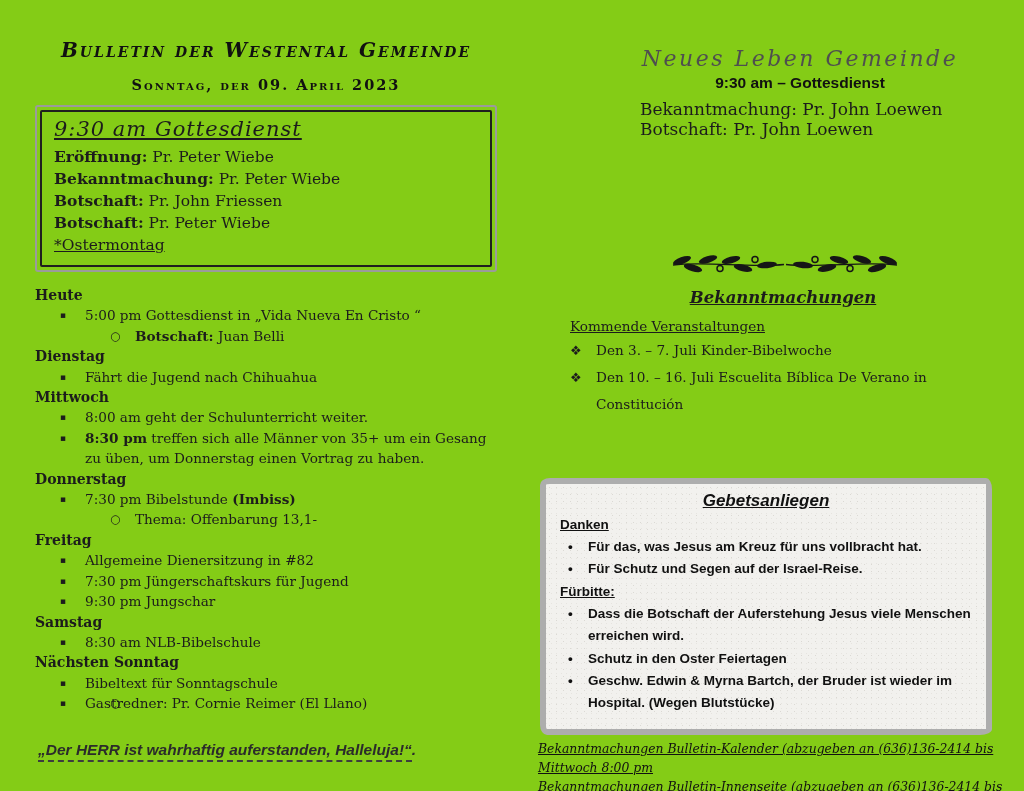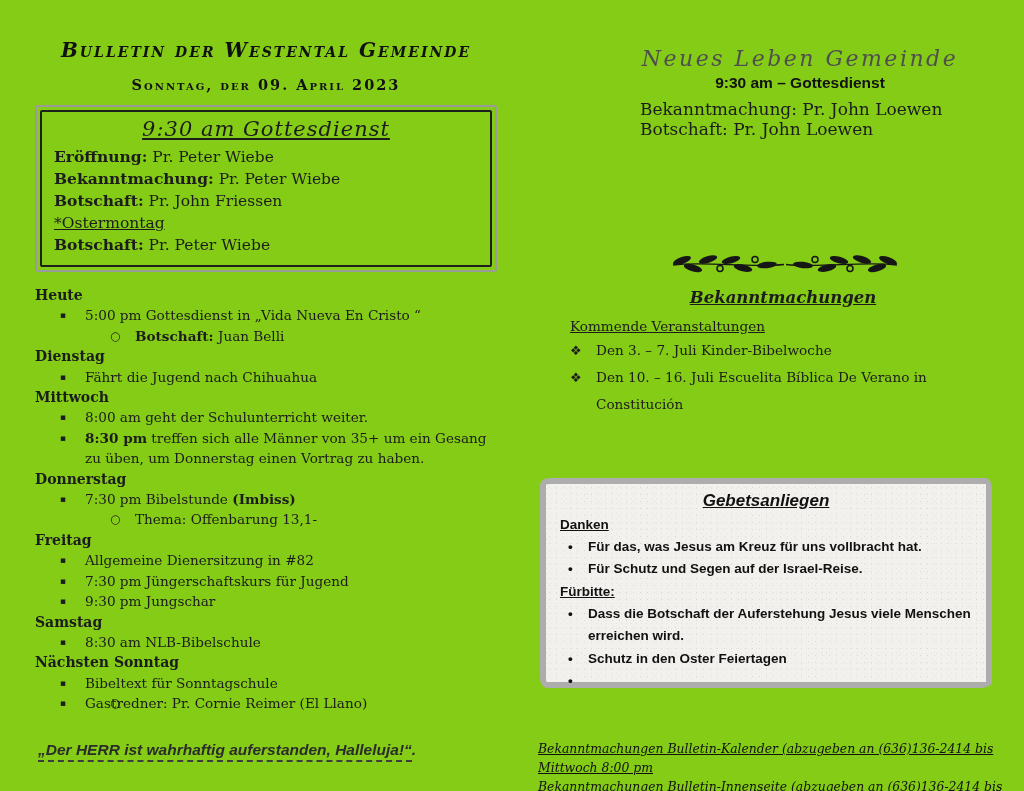--- a/index.html
+++ b/index.html
@@ -7,21 +7,21 @@
         color:#1c1c1c;font-family:"DejaVu Serif",serif;}
 
   
   .left-col{position:absolute;left:35px;top:38px;width:462px;}
   .l-title{text-align:center;font:italic small-caps 700 20px "DejaVu Serif",serif;
            letter-spacing:2px;color:#111;}
   .l-date{text-align:center;font:small-caps 700 14.5px "DejaVu Serif",serif;
           letter-spacing:2px;margin-top:14px;color:#111;}
   .svc-outer{margin-top:12px;border:2px solid #9b9b9b;border-radius:3px;padding:3px;}
   .svc-inner{border:2.5px solid #1f1f1f;border-radius:2px;padding:5px 12px 9px;}
-  .svc-head{text-align:center;font:italic 400 21px "DejaVu Serif",serif;
+  .svc-head{font:italic 400 21px "DejaVu Serif",serif;
             letter-spacing:1px;text-decoration:underline;margin-bottom:5px;}
   .svc-line{font-size:15.5px;line-height:22px;}
   .svc-line strong{font-weight:700;}
   .u{text-decoration:underline;}
 
   .schedule{margin-top:13px;font-size:13.6px;line-height:20.4px;width:458px;}
   .day{font-weight:700;font-size:14px;}
   .item{position:relative;padding-left:50px;}
   .item .blt{position:absolute;left:25px;top:0;font-size:9px;}
   .item.l2{padding-left:100px;}
@@ -40,21 +40,21 @@
 
   .ornament{position:absolute;left:655px;top:248px;width:260px;text-align:center;}
 
   .ann-head{position:absolute;left:560px;top:288px;width:446px;text-align:center;
             font:italic 700 16.5px "DejaVu Serif",serif;text-decoration:underline;}
   .ann-sub{position:absolute;left:570px;top:318px;font-size:13.6px;text-decoration:underline;}
   .events{position:absolute;left:570px;top:337px;width:436px;font-size:13.6px;line-height:27px;}
   .event{position:relative;padding-left:26px;}
   .event .blt{position:absolute;left:0;top:0;font-size:13px;}
 
-  .prayer{position:absolute;left:540px;top:478px;width:452px;height:210px;box-sizing:border-box;
+  .prayer{position:absolute;left:540px;top:478px;width:452px;height:257px;box-sizing:border-box;
           border:6px solid #adadad;border-radius:10px 6px 12px 7px / 7px 11px 6px 10px;
           background-color:#f2f1ee;
           background-image:radial-gradient(#dbd9d4 0.8px, transparent 0.9px),
                            radial-gradient(#e6e4df 0.7px, transparent 0.8px);
           background-size:7px 7px,5px 5px;background-position:0 0,3px 2px;
           padding:7px 14px;font-family:"Liberation Sans",sans-serif;color:#111;}
   .p-title{text-align:center;font:italic 700 17px "Liberation Sans",sans-serif;
            text-decoration:underline;margin-bottom:3px;}
   .p-head{font:700 13.5px "Liberation Sans",sans-serif;text-decoration:underline;line-height:22px;}
   .p-item{position:relative;padding-left:28px;font:700 13.5px "Liberation Sans",sans-serif;
@@ -73,22 +73,22 @@
   <div class="left-col">
     <div class="l-title">Bulletin der Westental Gemeinde</div>
     <div class="l-date">Sonntag, der 09. April 2023</div>
 
     <div class="svc-outer">
       <div class="svc-inner">
         <div class="svc-head">9:30 am Gottesdienst</div>
         <div class="svc-line"><strong>Eröffnung:</strong><span> Pr. Peter Wiebe</span></div>
         <div class="svc-line"><strong>Bekanntmachung:</strong><span> Pr. Peter Wiebe</span></div>
         <div class="svc-line"><strong>Botschaft:</strong><span> Pr. John Friessen</span></div>
+        <div class="svc-line"><strong>Botschaft:</strong><span> Pr. Peter Wiebe</span></div>
         <div class="svc-line"><span class="u">*Ostermontag</span></div>
-        <div class="svc-line"><strong>Botschaft:</strong><span> Pr. Peter Wiebe</span></div>
       </div>
     </div>
 
     <div class="schedule">
       <div class="day">Heute</div>
       <div class="item l1"><span class="blt">▪</span><span>5:00 pm Gottesdienst in „Vida Nueva En Cristo “</span></div>
       <div class="item l2"><span class="blt">○</span><strong>Botschaft:</strong><span> Juan Belli</span></div>
 
       <div class="day">Dienstag</div>
       <div class="item l1"><span class="blt">▪</span><span>Fährt die Jugend nach Chihuahua</span></div>
@@ -152,21 +152,21 @@
   </div>
 
   <div class="prayer">
     <div class="p-title">Gebetsanliegen</div>
     <div class="p-head">Danken</div>
     <div class="p-item"><span class="blt">•</span><span>Für das, was Jesus am Kreuz für uns vollbracht hat.</span></div>
     <div class="p-item"><span class="blt">•</span><span>Für Schutz und Segen auf der Israel-Reise.</span></div>
     <div class="p-head">Fürbitte:</div>
     <div class="p-item"><span class="blt">•</span><span>Dass die Botschaft der Auferstehung Jesus viele Menschen erreichen wird.</span></div>
     <div class="p-item"><span class="blt">•</span><span>Schutz in den Oster Feiertagen</span></div>
-    <div class="p-item"><span class="blt">•</span></div>
+    <div class="p-item"><span class="blt">•</span><span>Geschw. Edwin &amp; Myrna Bartch, der Bruder ist wieder im Hospital. (Wegen Blutstücke)</span></div>
   </div>
 
   <div class="footer">
     <div class="f-line"><span>Bekanntmachungen Bulletin-Kalender (abzugeben an (636)136-2414 bis Mittwoch 8:00 pm</span></div>
     <div class="f-line"><span>Bekanntmachungen Bulletin-Innenseite (abzugeben an (636)136-2414 bis Samstag 12:00 pm</span></div>
   </div>
 
 </div>
 
 </body></html>

